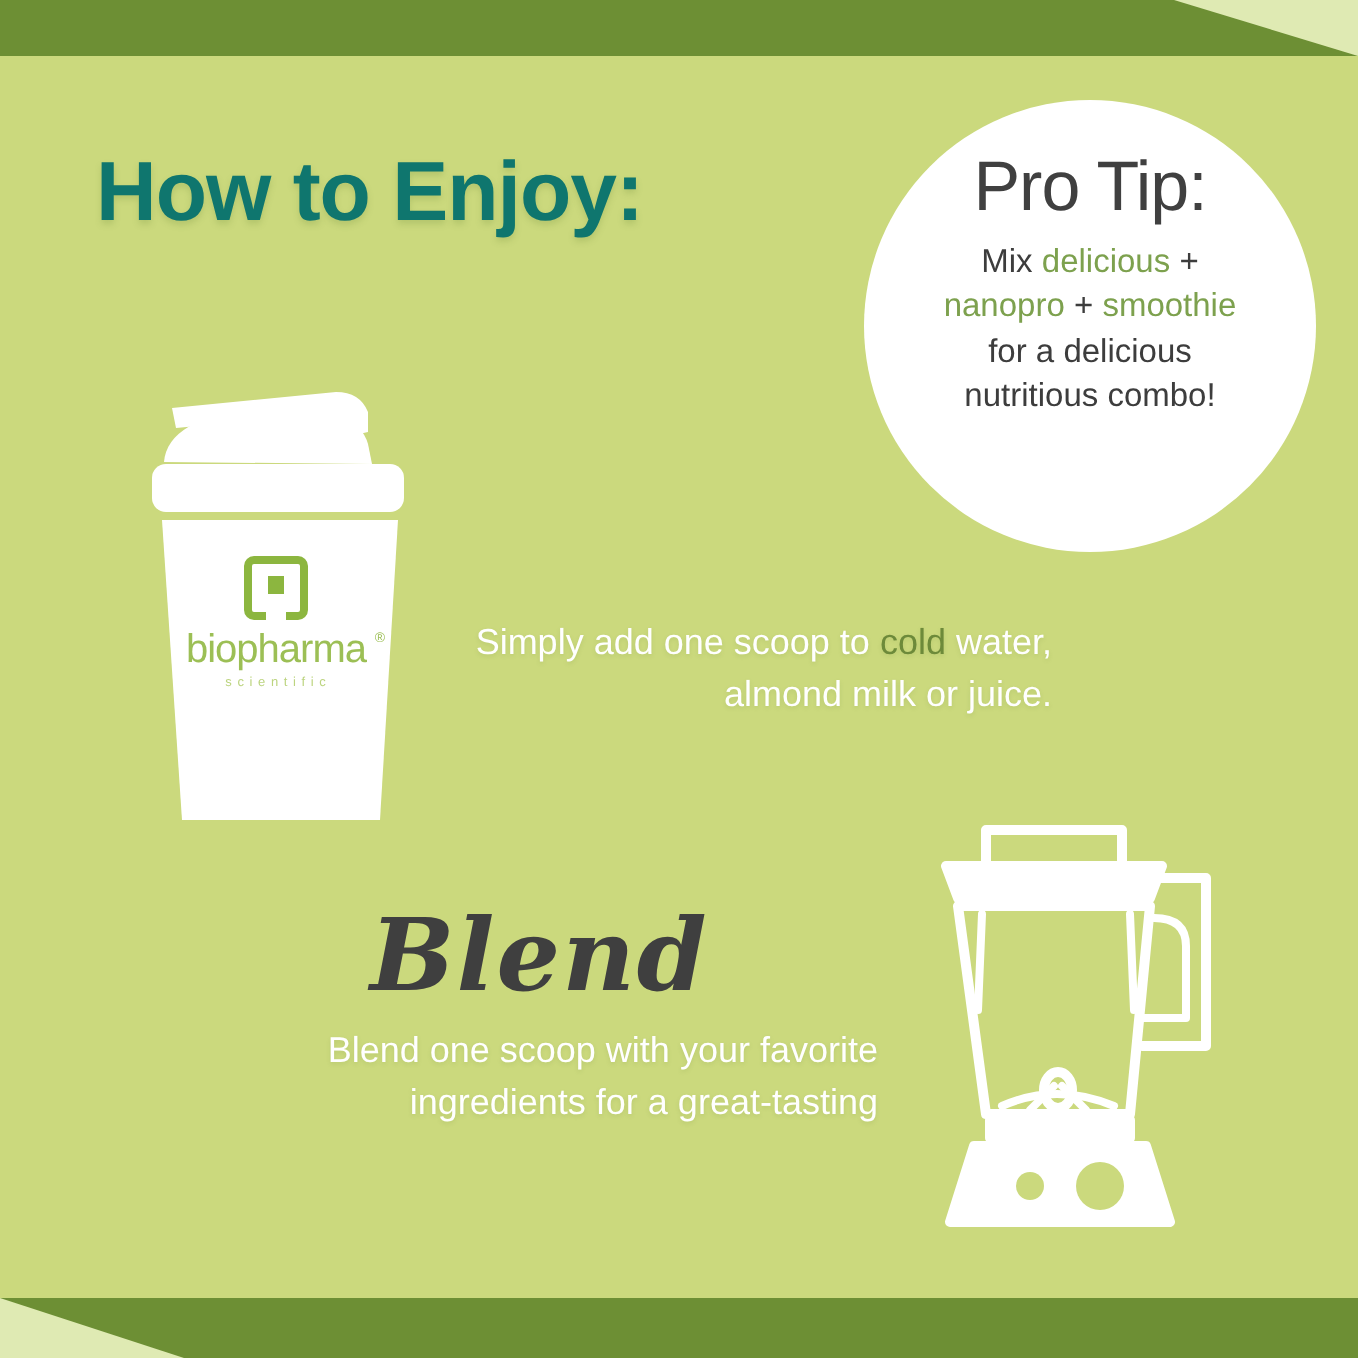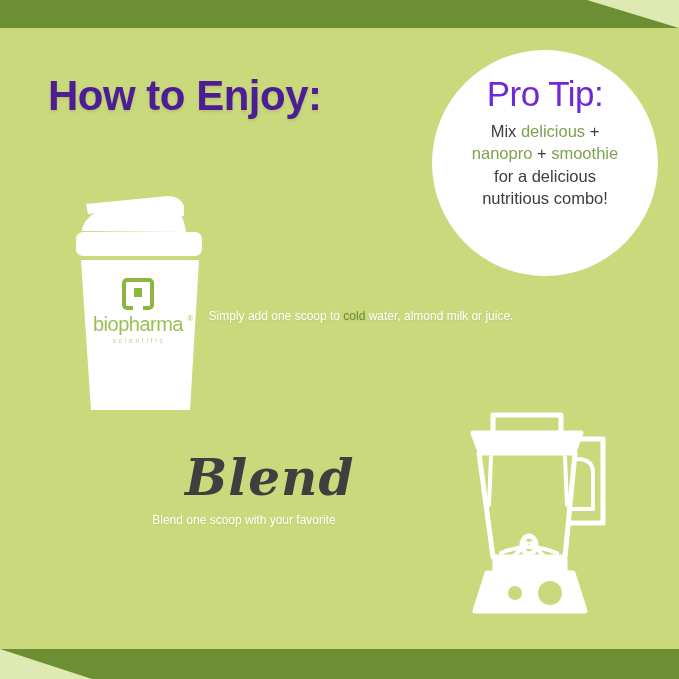--- a/index.html
+++ b/index.html
@@ -47,42 +47,42 @@
     border-bottom: 30px solid #dfeab3;
   }
 
   
   .headline {
     position: absolute;
     left: 48px;
     top: 72px;
     font-size: 42px;
     font-weight: bold;
-    color: #4c1d95;
+    color: #0f766e;
     letter-spacing: -0.5px;
     white-space: nowrap;
     text-shadow: 0 2px 3px rgba(110,140,60,.25);
   }
 
   
   .protip {
     position: absolute;
     left: 432px;
     top: 50px;
     width: 226px;
     height: 226px;
     border-radius: 50%;
     background: #ffffff;
     box-sizing: border-box;
     padding: 26px 16px 0 16px;
     text-align: center;
   }
   .protip-title {
     font-size: 35px;
-    color: #6d28d9;
+    color: #404040;
     line-height: 1.05;
     letter-spacing: -0.5px;
   }
   .protip-body {
     margin-top: 7px;
     font-size: 16.5px;
     line-height: 1.36;
     color: #3d3d3d;
   }
   .prod { color: #7da14e; }
@@ -99,23 +99,23 @@
     font-weight: bold;
     letter-spacing: 1px;
   }
   .script-shake { left: 250px; top: 243px; font-size: 50px; }
   .script-blend { left: 185px; top: 448px; font-size: 50px; }
 
   
   .copy {
     position: absolute;
     color: #ffffff;
-    font-size: 12px;
+    font-size: 18px;
     line-height: 1.45;
-    text-align: center;
+    text-align: right;
     text-shadow: 0 1px 2px rgba(110,140,60,.18);
   }
   .copy-shake { left: 196px; top: 308px; width: 330px; }
   .copy-blend { left: 49px; top: 512px; width: 390px; }
   .hl { color: #6d8a3a; }
 
   
   .blender { position: absolute; left: 453px; top: 405px; width: 180px; height: 215px; }
 </style>
 </head>
@@ -161,21 +161,21 @@
     <text x="66" y="155" text-anchor="middle" font-family="Liberation Sans, sans-serif" font-size="6.5" fill="#bcd47f" letter-spacing="0.5">s c i e n t i f i c</text>
   </svg>
 
   <div class="copy copy-shake">
     <span>Simply add one scoop to </span><span class="hl">cold</span><span> water, almond milk or juice.</span>
   </div>
 
   <div class="script script-blend">Blend</div>
   <div class="copy copy-blend">
     <span>Blend one scoop with your favorite</span><br>
-    <br>
+    <span>ingredients for a great-tasting</span><br>
   </div>
 
   <svg class="blender" viewBox="0 0 180 215" fill="none" stroke="#ffffff" stroke-width="5" stroke-linejoin="round" stroke-linecap="round">
 
     <path d="M40 28 L40 10 L108 10 L108 28"></path>
 
     <path d="M20 28 L128 28 L122 44 L26 44 Z" fill="#ffffff" stroke="#ffffff"></path>
 
     <path d="M26 48 L122 48 L112 152 L40 152 Z"></path>
 

